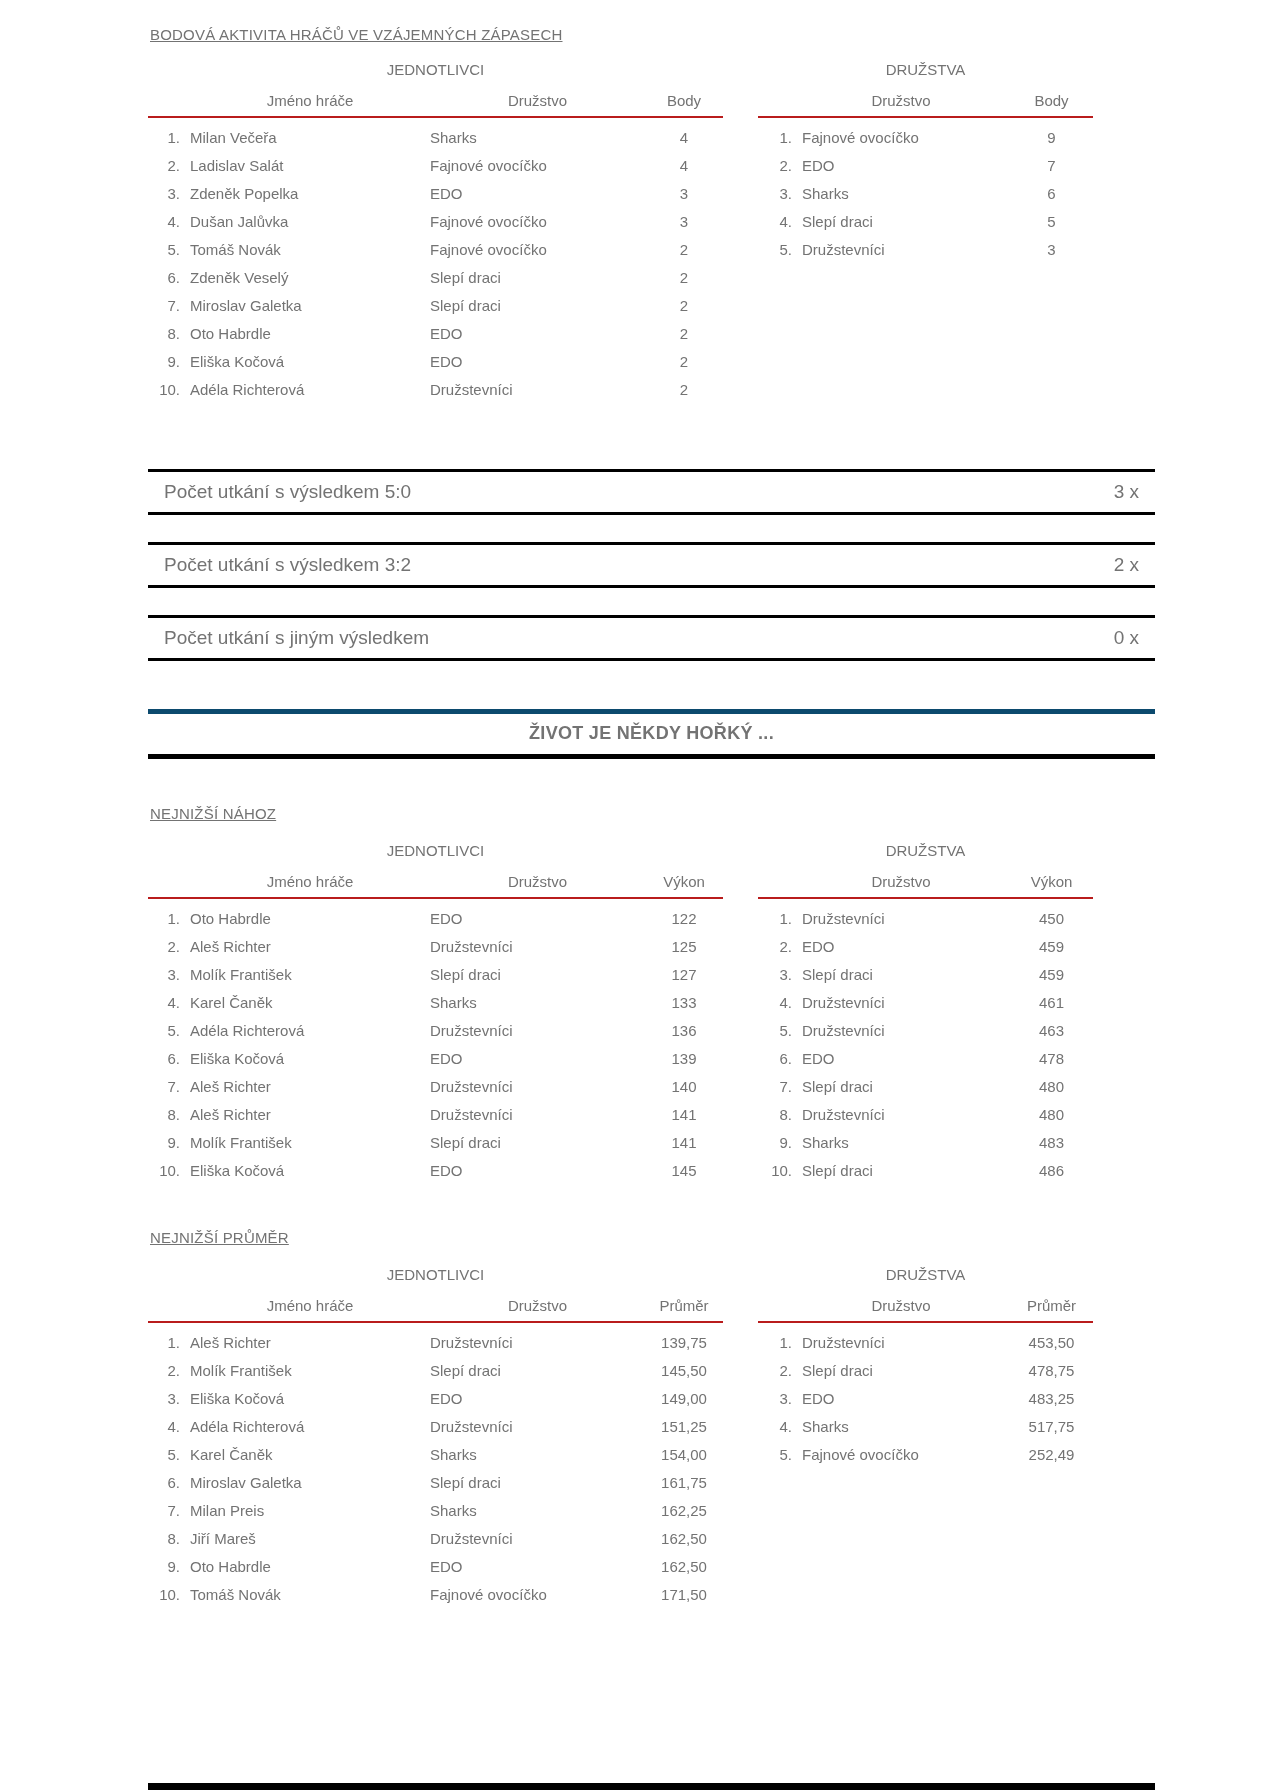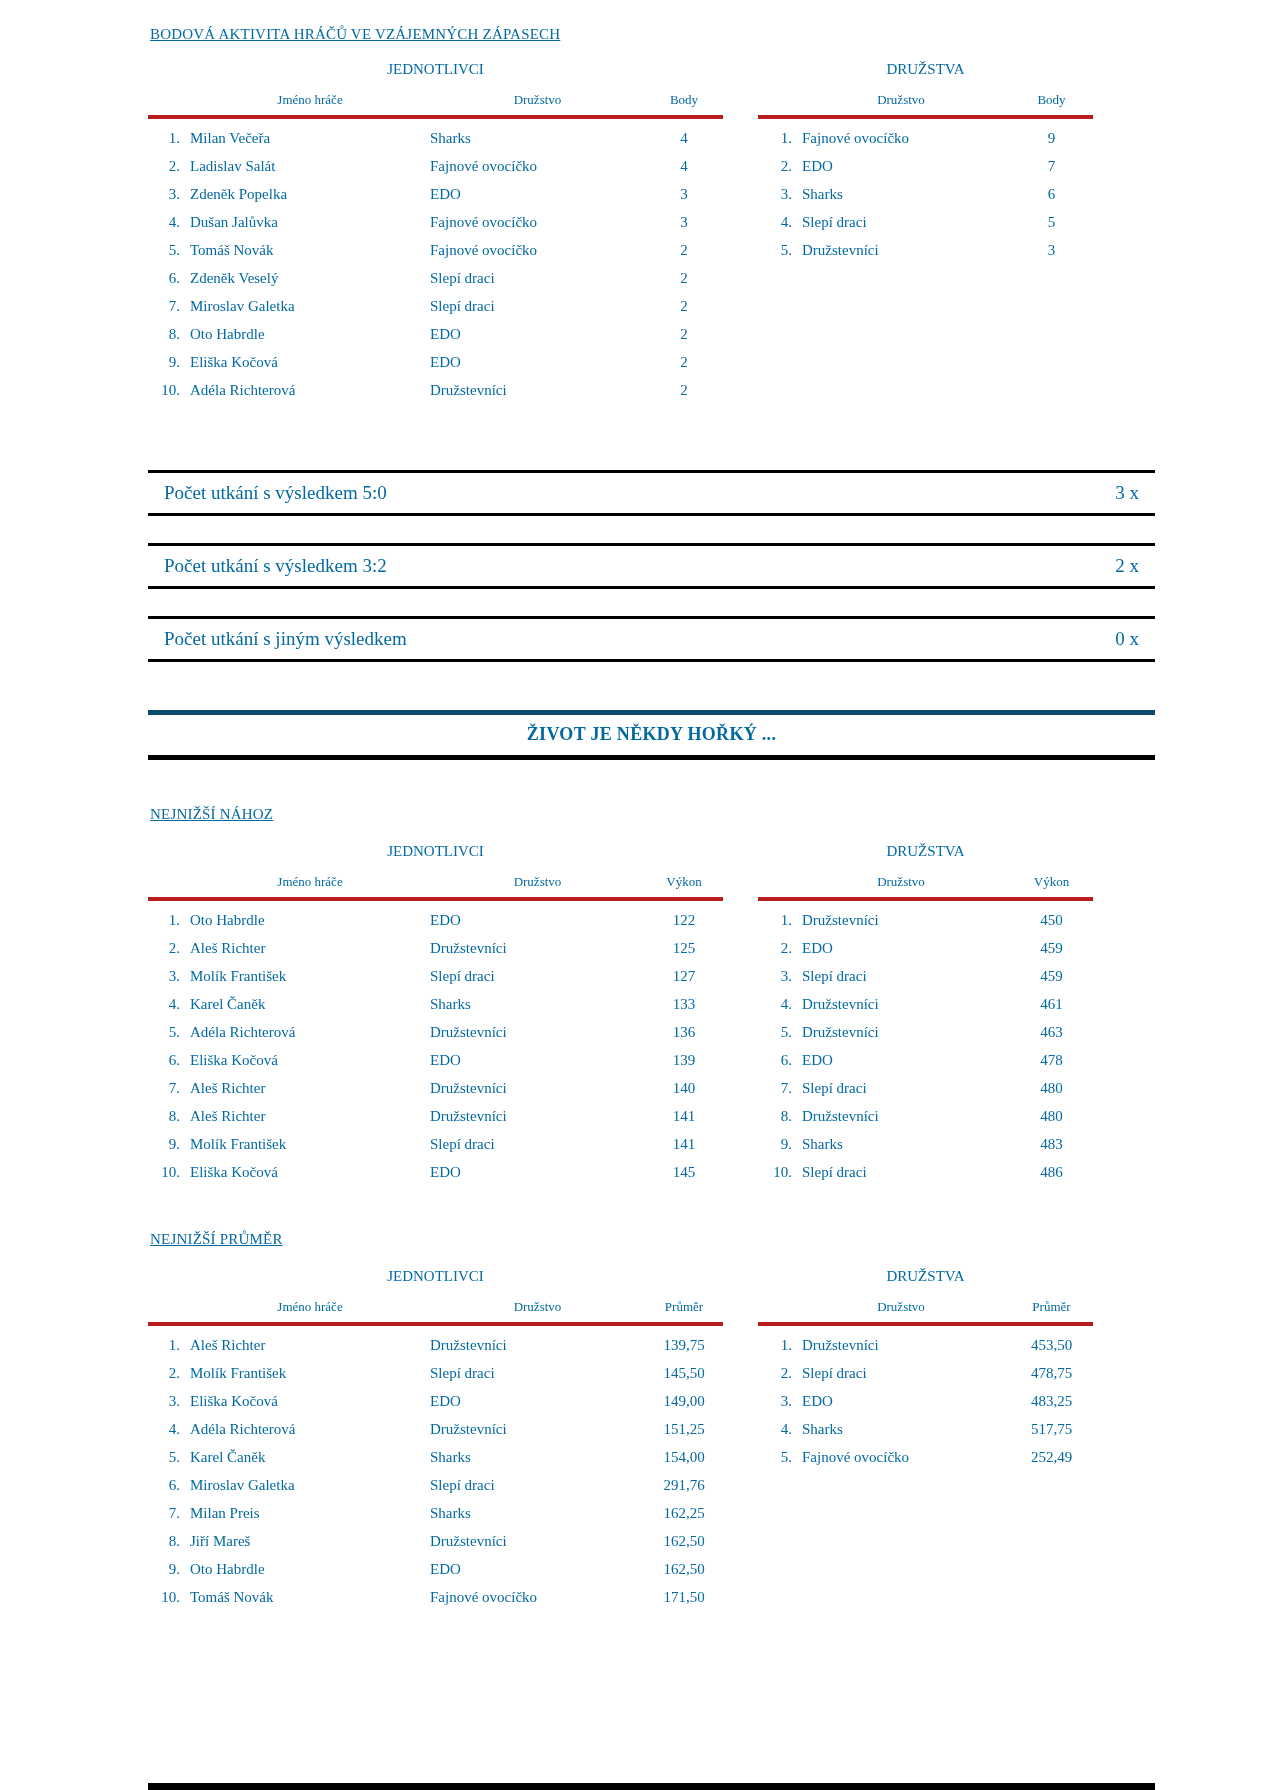--- a/index.html
+++ b/index.html
@@ -1,22 +1,22 @@
 <!DOCTYPE html>
 <html><head>
 <meta charset="utf-8">
 <style>
   html,body { margin:0; padding:0; background:#ffffff; }
   .page {
     position:relative;
     width:1264px; height:1790px;
     margin:0 auto;
     background:#ffffff;
-    color:#0369a1;
-    font-family:Liberation Serif, serif;
+    color:#737373;
+    font-family:Liberation Sans, sans-serif;
     box-sizing:border-box;
     padding:26px 109px 16px 148px;
     overflow:hidden;
   }
   .doc-title {
     font-size:15px;
     text-decoration:underline;
     letter-spacing:0.2px;
     margin-left:2px;
   }
@@ -33,23 +33,23 @@
   .table-pair.first { margin-top:18px; }
   .table-pair.sub { margin-top:20px; }
 
   .tbl.left  { width:575px; }
   .tbl.right { width:335px; margin-left:35px; }
 
   .tbl-title { text-align:center; font-size:15px; margin-bottom:14px; }
 
   .thead {
     display:flex;
-    border-bottom:4px solid #b91c1c;
+    border-bottom:2px solid #b91c1c;
     padding-bottom:7px;
-    font-size:13px;
+    font-size:15px;
     align-items:flex-end;
   }
   .tbody { margin-top:5px; }
   .trow { display:flex; height:28px; align-items:center; font-size:15px; }
 
   .cell { display:block; box-sizing:border-box; }
   
   .tbl.left .c-rank { width:32px;  text-align:right; }
   .tbl.left .c-name { width:250px; padding-left:10px; }
   .tbl.left .c-team { width:215px; }
@@ -407,21 +407,21 @@
           <div class="trow">
             <span class="cell c-rank">5.</span>
             <span class="cell c-name">Karel Čaněk</span>
             <span class="cell c-team">Sharks</span>
             <span class="cell c-val">154,00</span>
           </div>
           <div class="trow">
             <span class="cell c-rank">6.</span>
             <span class="cell c-name">Miroslav Galetka</span>
             <span class="cell c-team">Slepí draci</span>
-            <span class="cell c-val">291,76</span>
+            <span class="cell c-val">161,75</span>
           </div>
           <div class="trow">
             <span class="cell c-rank">7.</span>
             <span class="cell c-name">Milan Preis</span>
             <span class="cell c-team">Sharks</span>
             <span class="cell c-val">162,25</span>
           </div>
           <div class="trow">
             <span class="cell c-rank">8.</span>
             <span class="cell c-name">Jiří Mareš</span>

